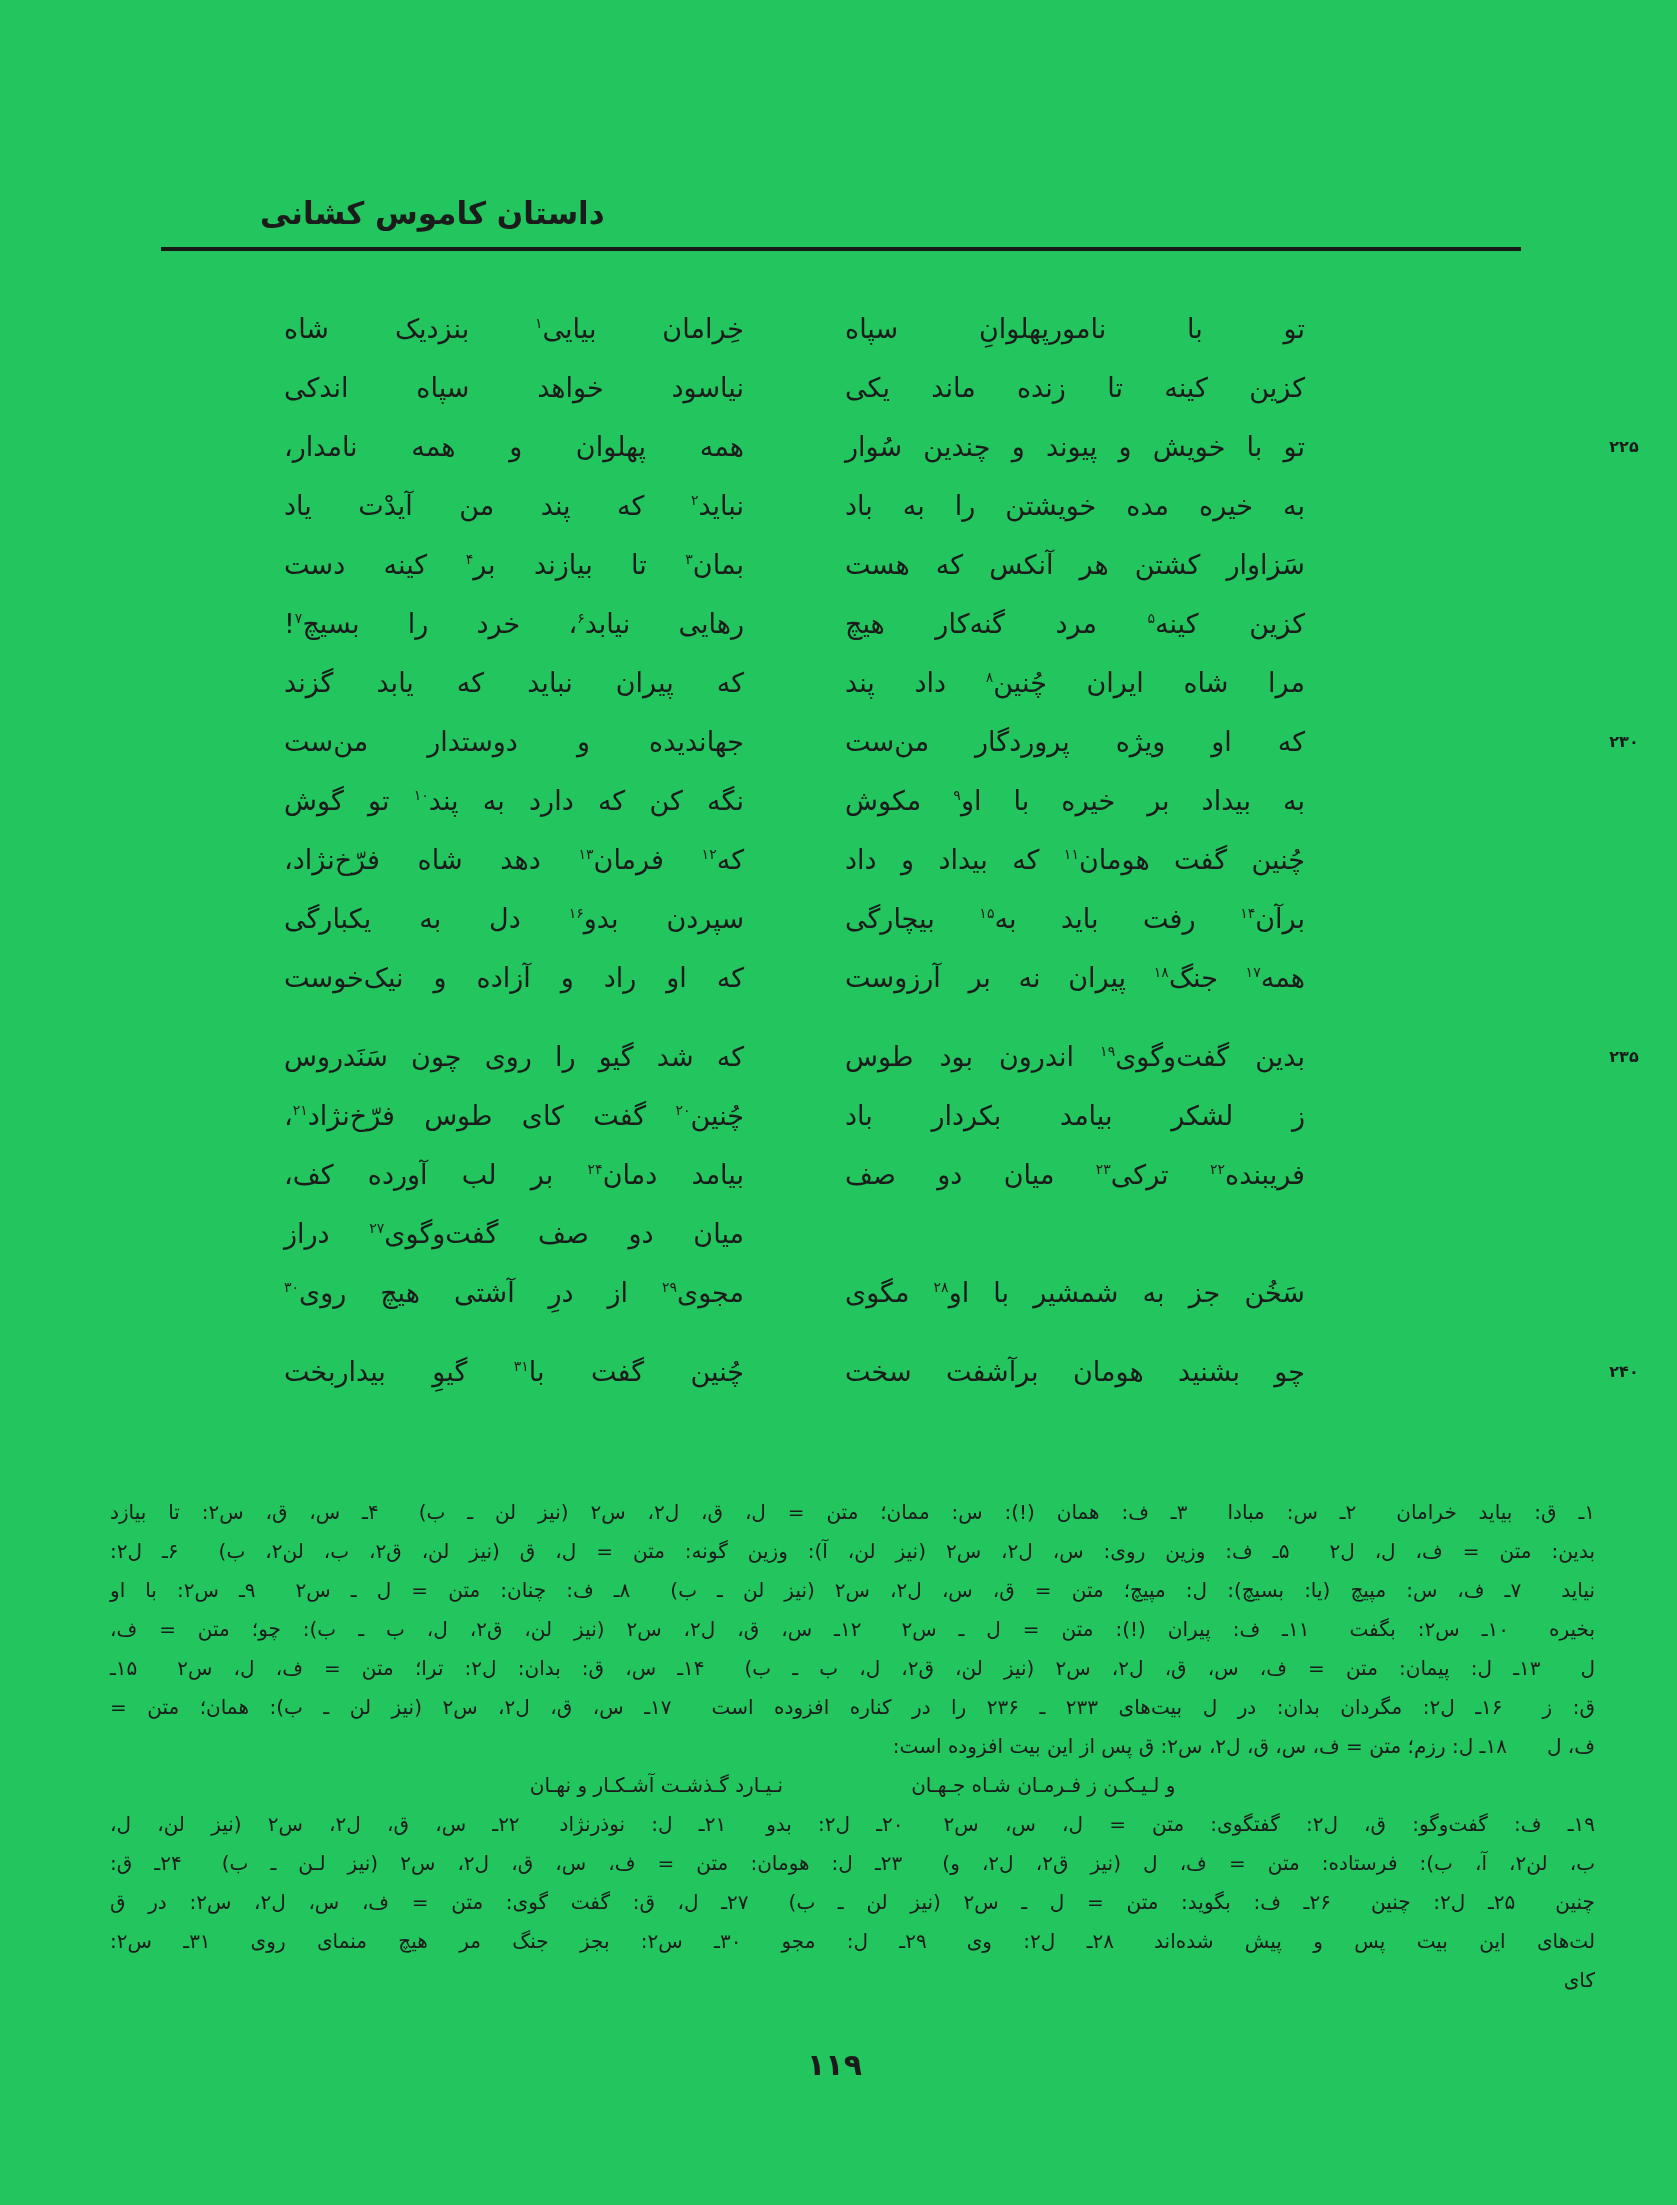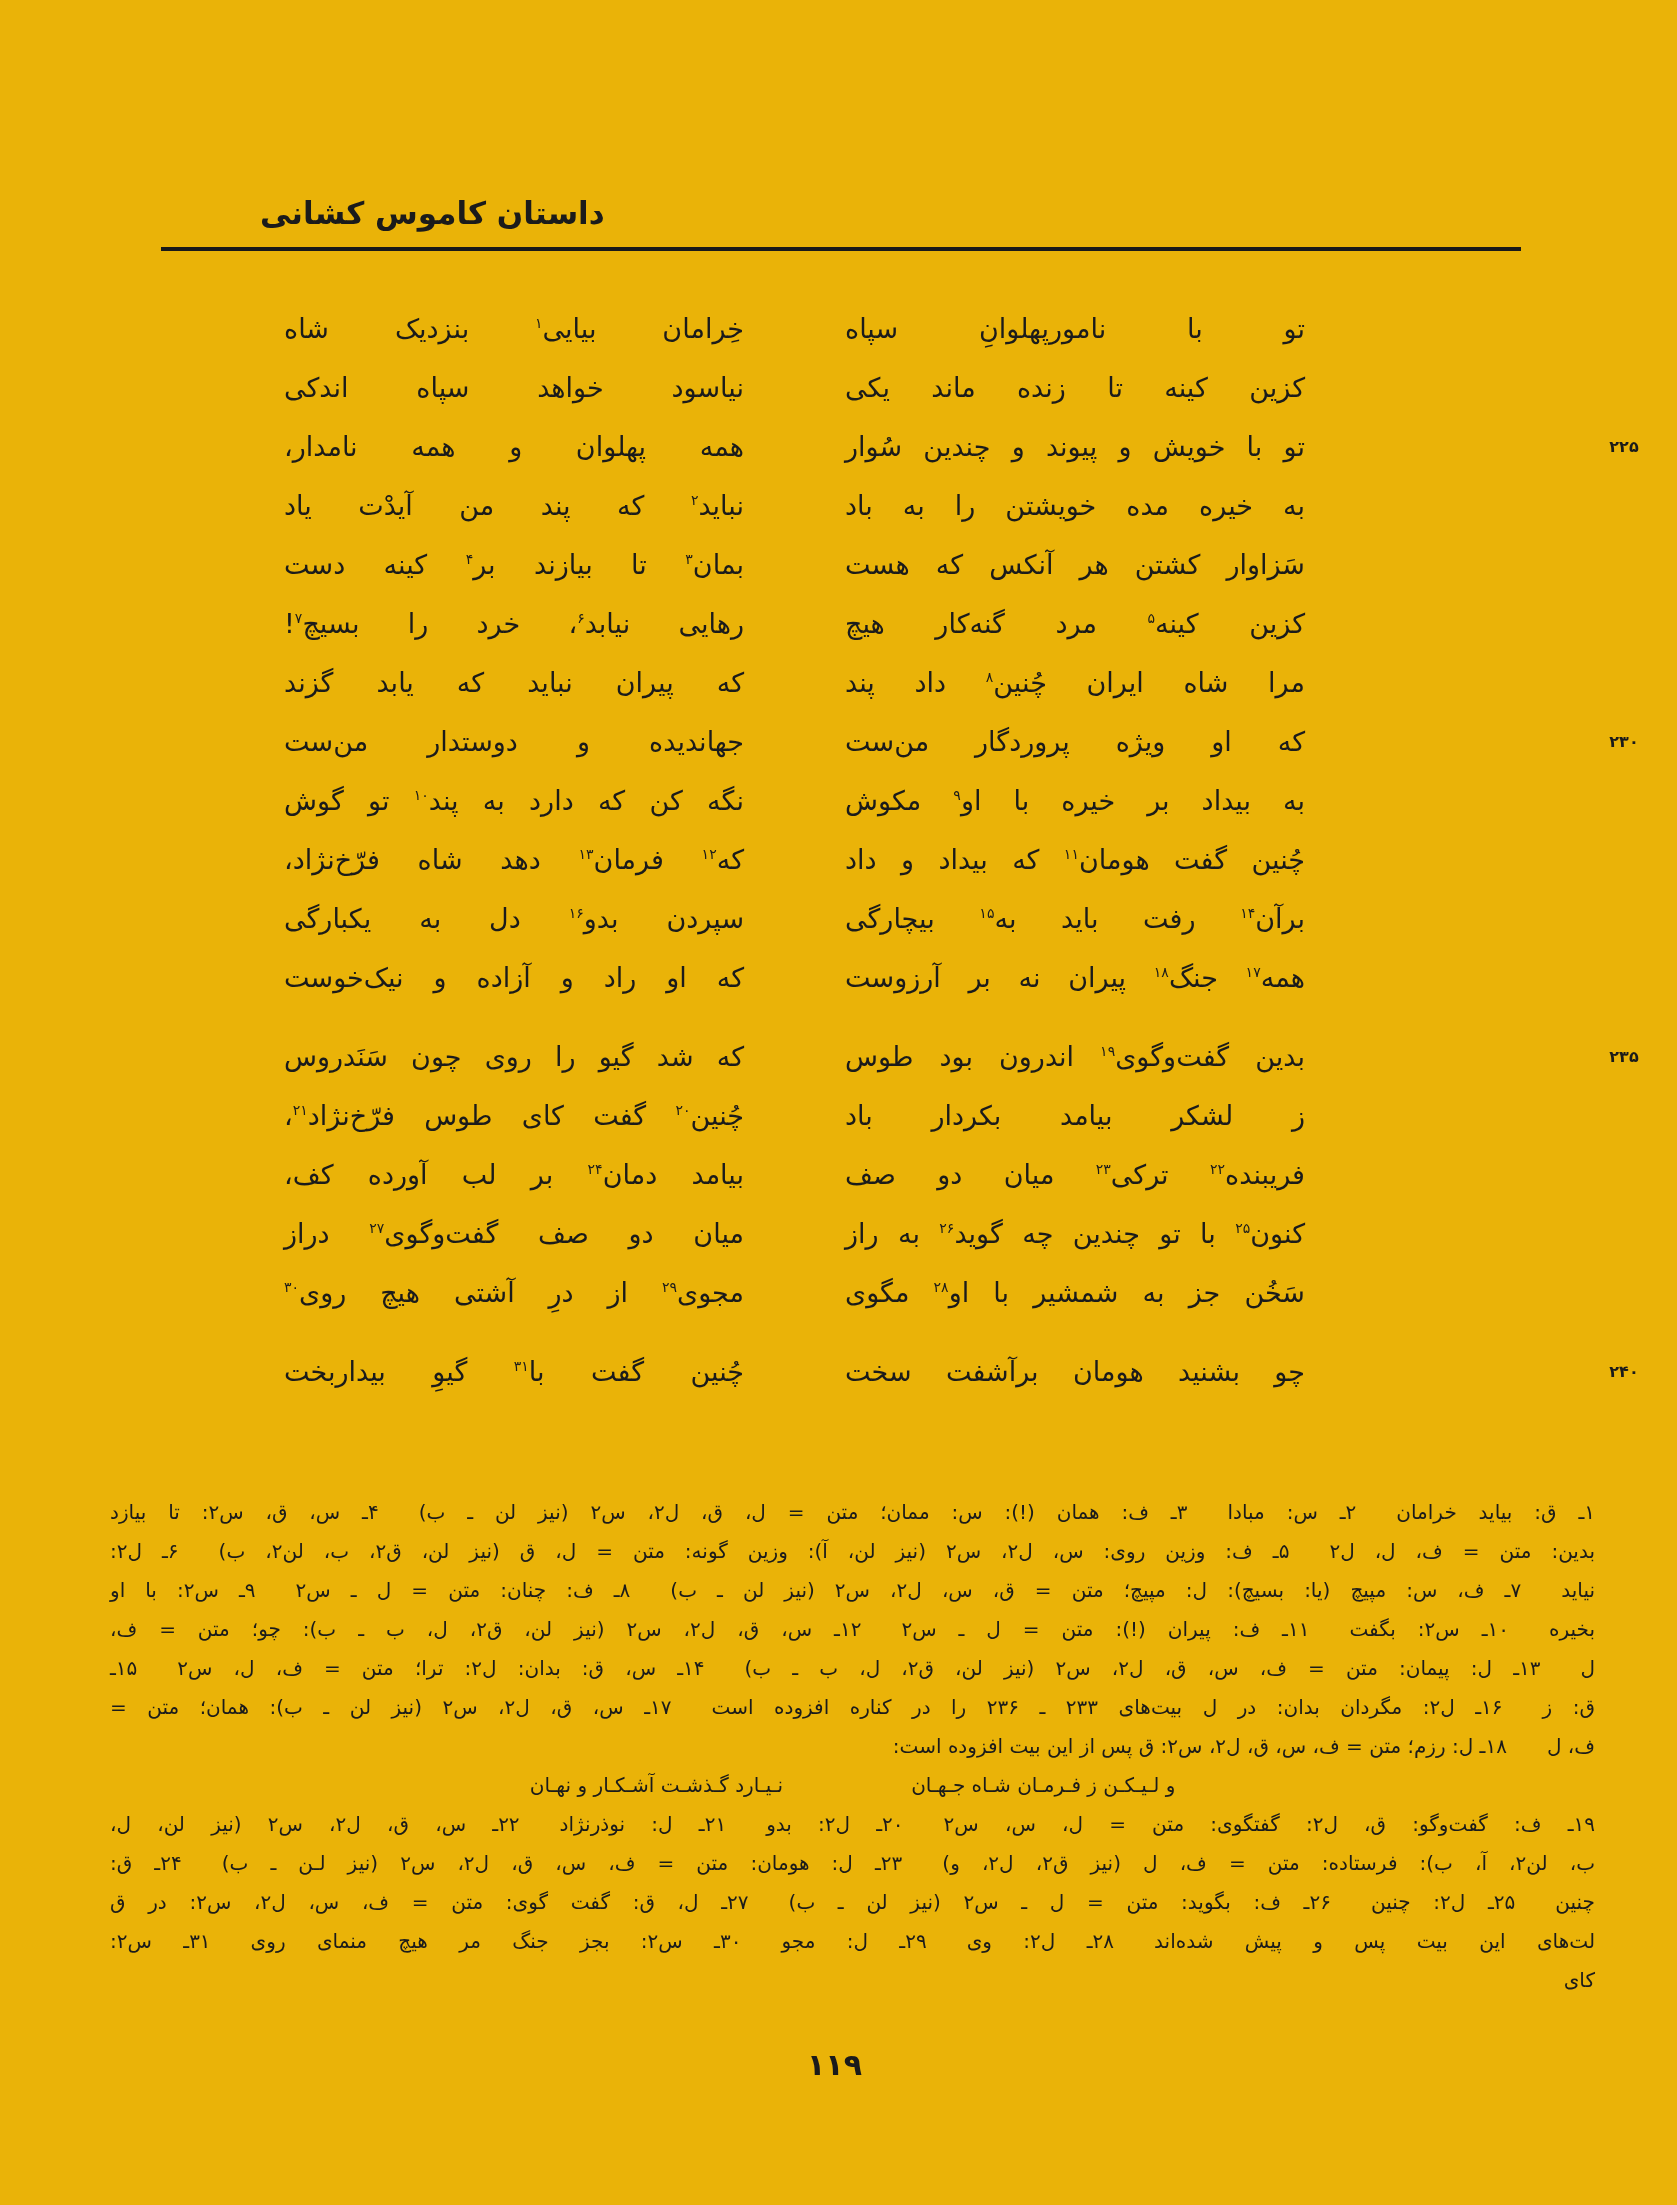--- a/index.html
+++ b/index.html
@@ -1,20 +1,20 @@
 <!DOCTYPE html>
 <html lang="fa" style="font-size:10.8px"><head>
 <meta charset="utf-8">
 <style>
   html,body{margin:0;padding:0;background:#e8e8e6;}
   .page{
     position:relative;
     width:1678px;height:2205px;
     margin:0 auto;
-    background:#eab308;
+    background:#22c55e;
     color:#1b1b1b;
     font-family:"DejaVu Sans",sans-serif;
     direction:rtl;
     overflow:hidden;
   }
   
   .running-head{
     position:absolute;left:260px;top:195px;
     font-size:31px;font-weight:bold;letter-spacing:0.7px;
     white-space:nowrap;direction:rtl;
@@ -142,21 +142,20 @@
     <div class="hemi first">ز لشکر بیامد بکردار باد</div>
     <div class="hemi second">چُنین<sup>۲۰</sup> گفت کای طوس فرّخ‌نژاد<sup>۲۱</sup>،</div>
   </div>
       <div class="bayt">
     <div class="vnum"></div>
     <div class="hemi first">فریبنده<sup>۲۲</sup> ترکی<sup>۲۳</sup> میان دو صف</div>
     <div class="hemi second">بیامد دمان<sup>۲۴</sup> بر لب آورده کف،</div>
   </div>
       <div class="bayt">
     <div class="vnum"></div>
-    <div class="hemi first">کنون<sup>۲۵</sup> با تو چندین چه گوید<sup>۲۶</sup> به راز</div>
     <div class="hemi second">میان دو صف گفت‌وگوی<sup>۲۷</sup> دراز</div>
   </div>
       <div class="bayt">
     <div class="vnum"></div>
     <div class="hemi first">سَخُن جز به شمشیر با او<sup>۲۸</sup> مگوی</div>
     <div class="hemi second">مجوی<sup>۲۹</sup> از درِ آشتی هیچ روی<sup>۳۰</sup></div>
   </div>
       <div class="bayt stanza-start">
     <div class="vnum">۲۴۰</div>
     <div class="hemi first">چو بشنید هومان برآشفت سخت</div>

